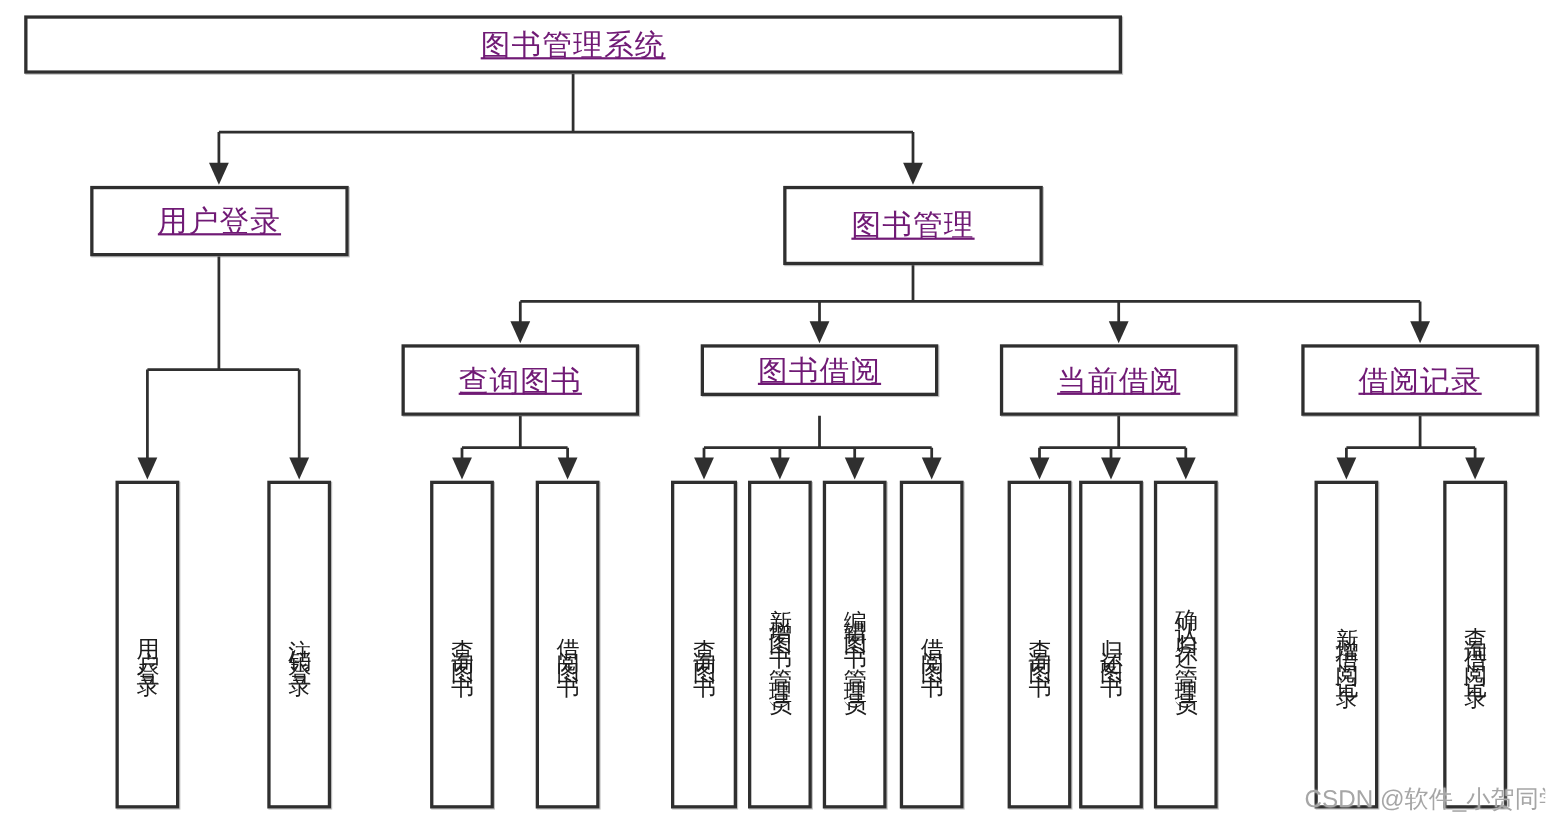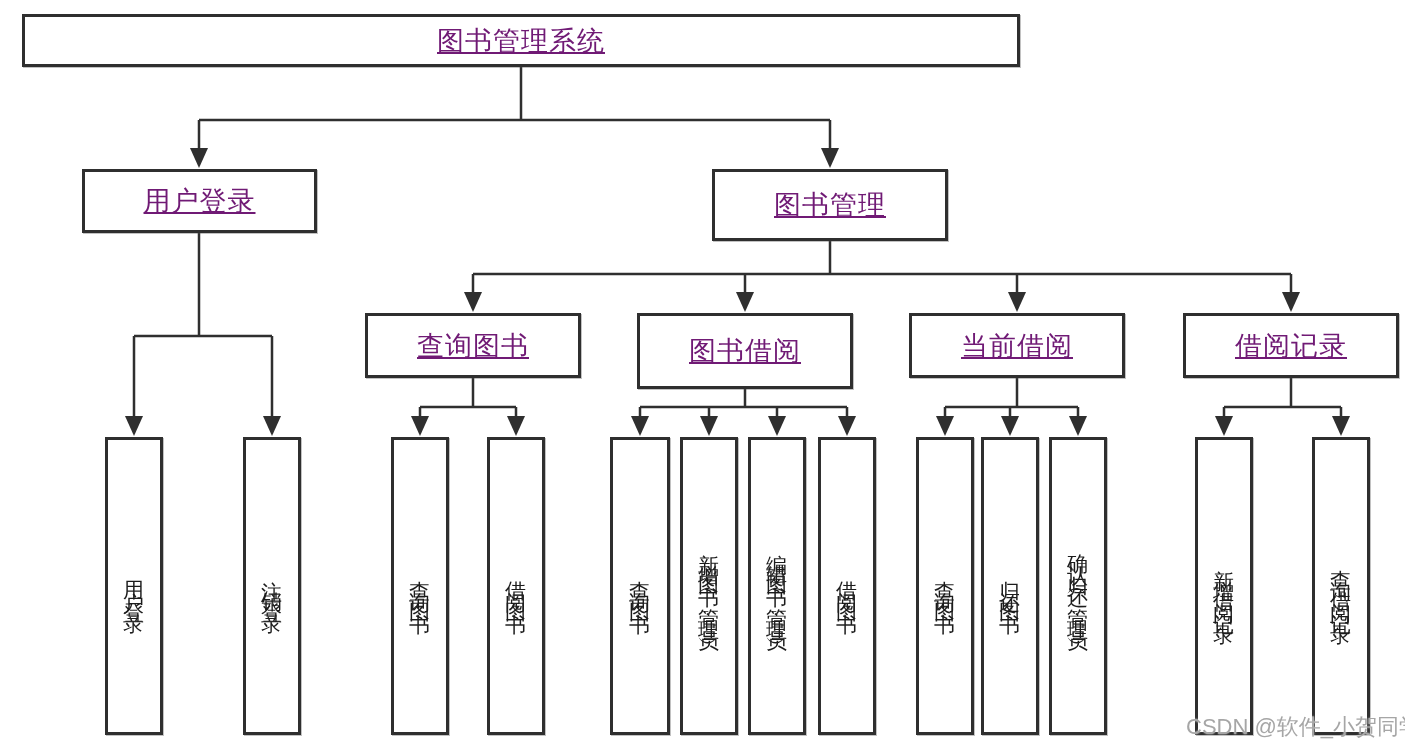--- a/index.html
+++ b/index.html
@@ -69,21 +69,21 @@
   <div class="box" style="left:82px;top:169px;width:235px;height:64px">
     <span class="hlabel">用户登录</span>
   </div>
   <div class="box" style="left:712px;top:169px;width:236px;height:72px">
     <span class="hlabel">图书管理</span>
   </div>
 
   <div class="box" style="left:365px;top:313px;width:216px;height:65px">
     <span class="hlabel">查询图书</span>
   </div>
-  <div class="box" style="left:637px;top:313px;width:216px;height:76px">
+  <div class="box" style="left:637px;top:313px;width:216px;height:47px">
     <span class="hlabel">图书借阅</span>
   </div>
   <div class="box" style="left:1183px;top:313px;width:216px;height:65px">
     <span class="hlabel">借阅记录</span>
   </div>
   <div class="box" style="left:909px;top:313px;width:216px;height:65px">
     <span class="hlabel">当前借阅</span>
   </div>
 
   <div class="box" style="left:105px;top:437px;width:58px;height:298px">

